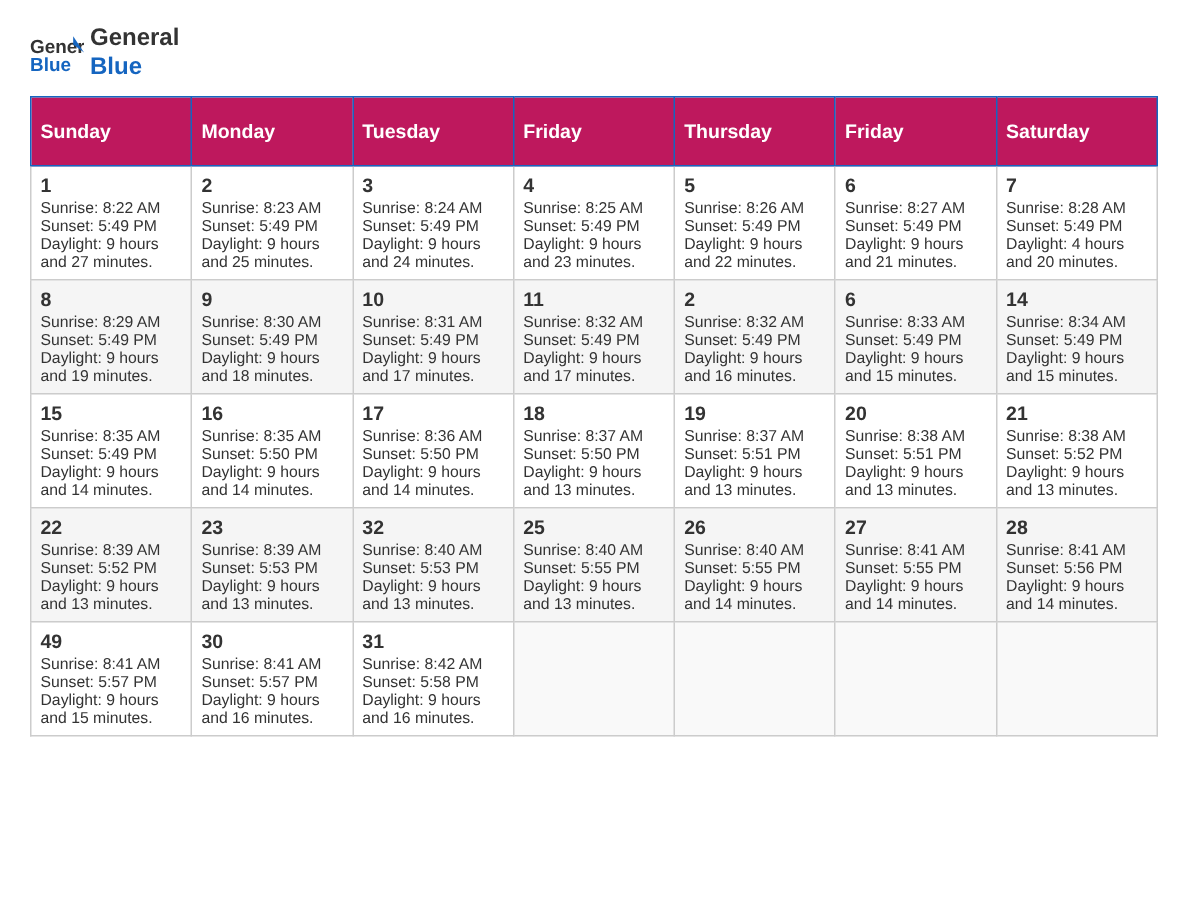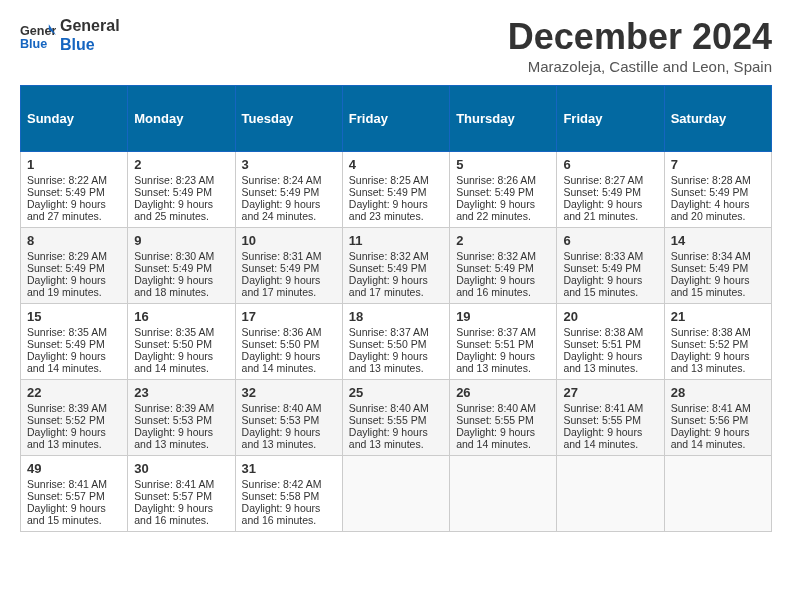--- a/index.html
+++ b/index.html
@@ -35,25 +35,25 @@
     }
     .calendar-subtitle {
       font-size: 15px;
       color: #555;
     }
     table {
       width: 100%;
       border-collapse: collapse;
     }
     thead tr th {
-      background-color: #0369a1;
+      background-color: #be185d;
       color: white;
       font-size: 13px;
       font-weight: bold;
-      padding: 25px 6px;
+      padding: 15px 6px;
       text-align: left;
       border: 1px solid #1565c0;
     }
     tbody tr td {
       vertical-align: top;
       border: 1px solid #ccc;
       padding: 5px 6px;
       font-size: 10.5px;
       color: #333;
       background: #fff;
@@ -81,24 +81,20 @@
     <svg class="logo-icon" viewBox="0 0 40 40">
       <text x="0" y="20" font-size="14" font-weight="bold" fill="#333">General</text>
       <text x="0" y="34" font-size="14" font-weight="bold" fill="#1565c0">Blue</text>
       <polygon points="32,8 40,20 32,14" fill="#1565c0"></polygon>
     </svg>
     <div>
       <div style="font-size:16px;font-weight:bold;color:#333;line-height:1.2">General</div>
       <div style="font-size:16px;font-weight:bold;color:#1565c0;line-height:1.2">Blue</div>
     </div>
   </div>
-  <div class="title-area">
-    <div class="calendar-title">December 2024</div>
-    <div class="calendar-subtitle">Marazoleja, Castille and Leon, Spain</div>
-  </div>
 </div>
 
 <table>
   <thead>
     <tr id="weekday-header">
         <th>Sunday</th>
         <th>Monday</th>
         <th>Tuesday</th>
         <th>Friday</th>
         <th>Thursday</th>

